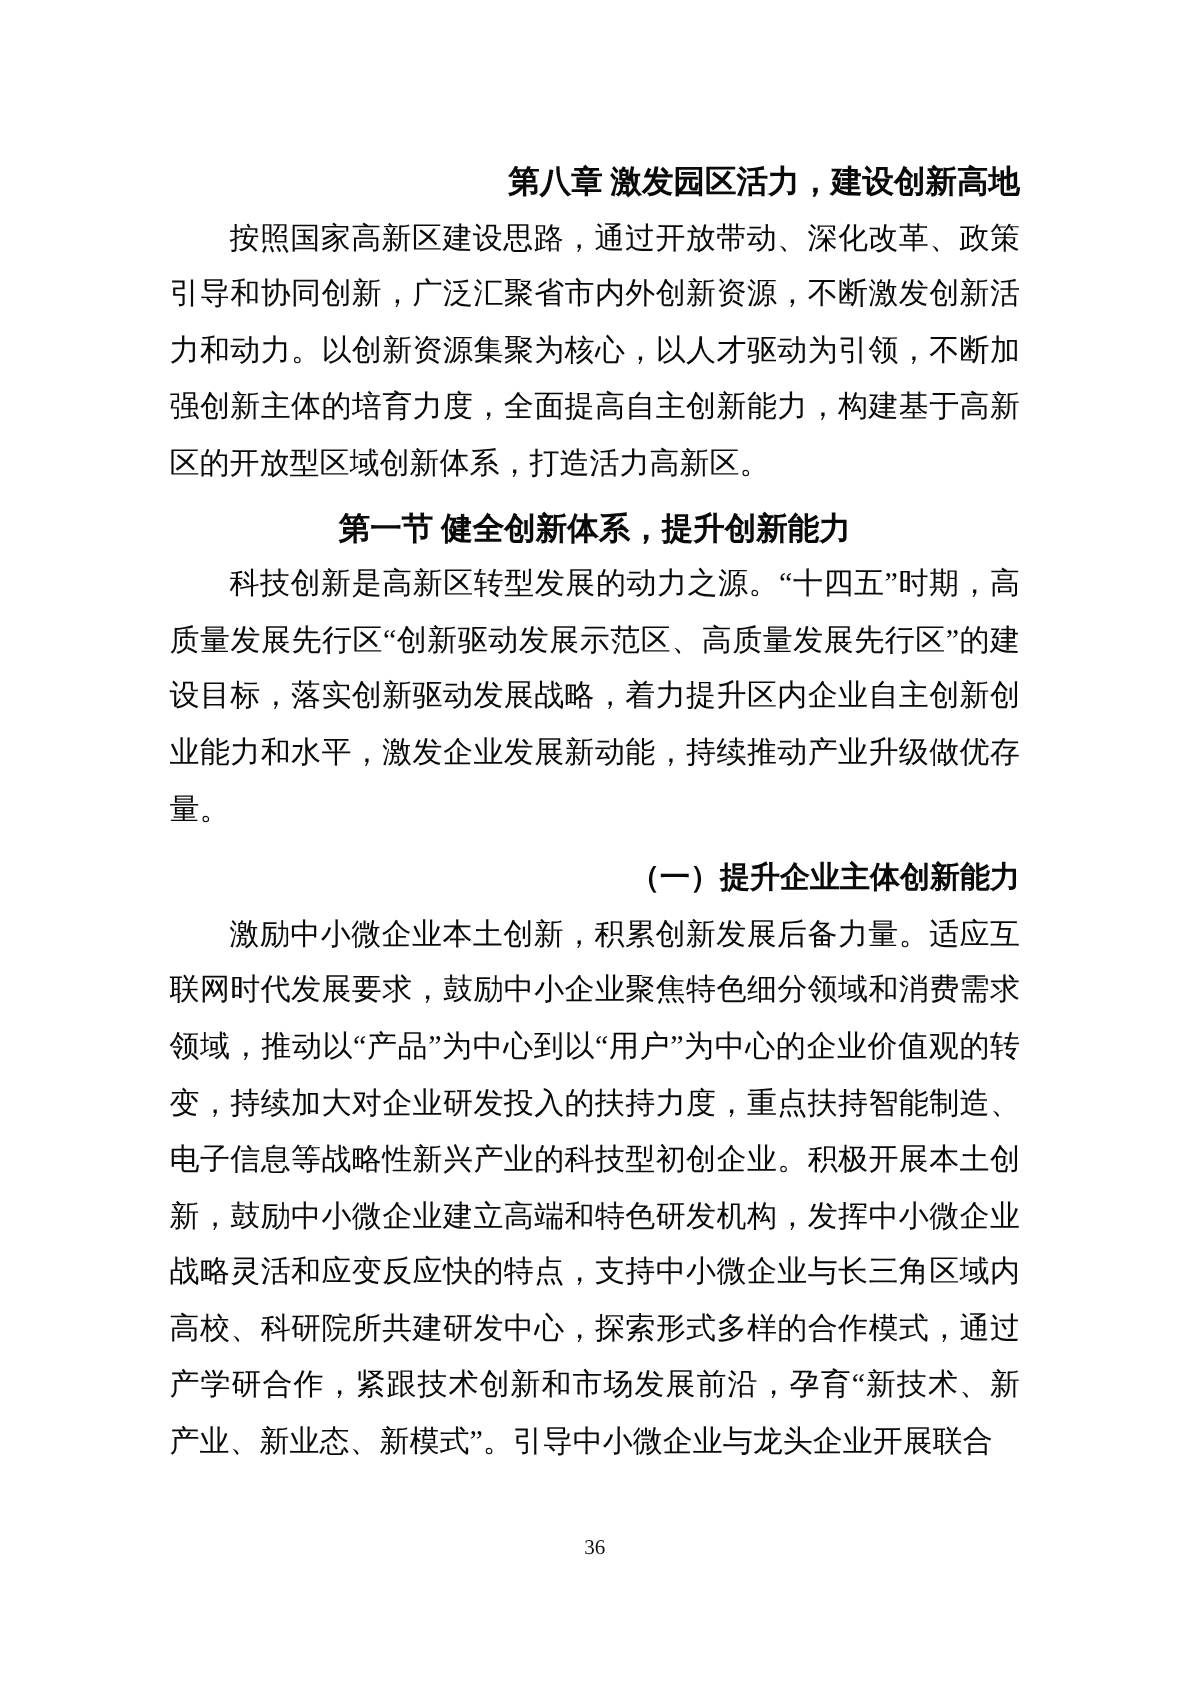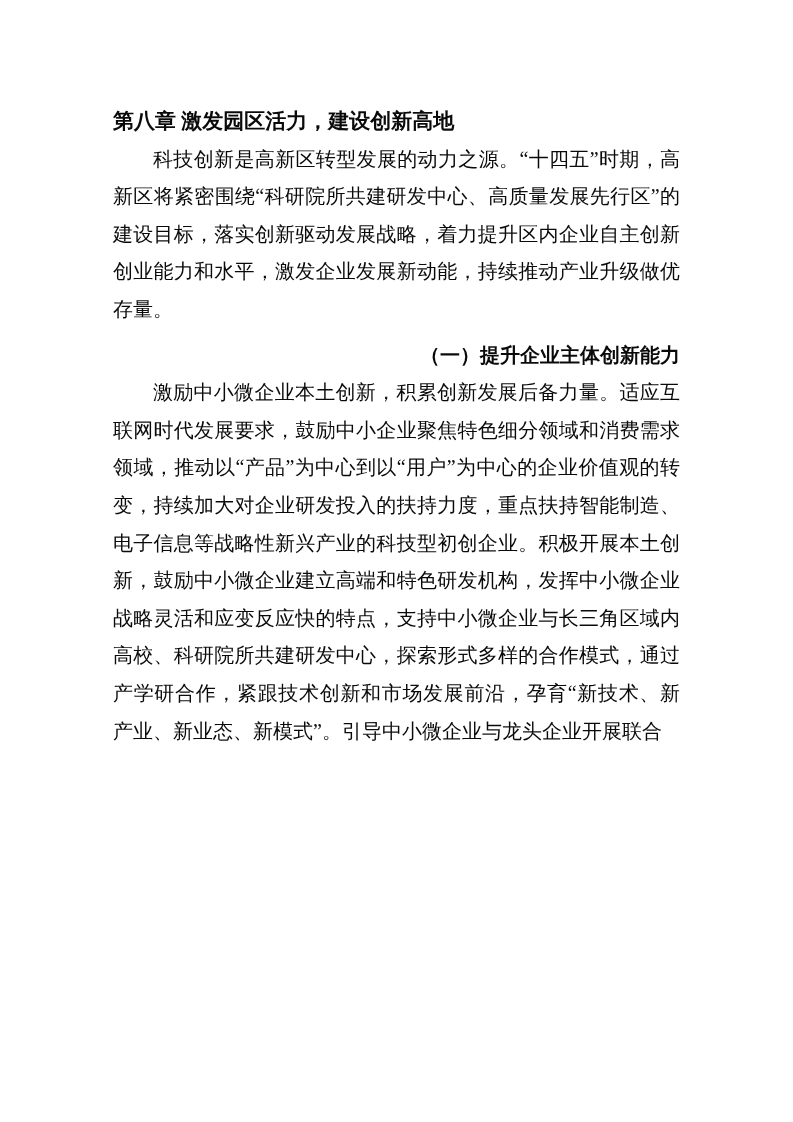--- a/index.html
+++ b/index.html
@@ -22,21 +22,21 @@
   }
   .content {
     position: absolute;
     left: 113px;
     width: 567px;
     top: 103px;
   }
   .chapter-title {
     font-size: 21px;
     font-weight: bold;
-    text-align: left;
+    text-align: right;
     line-height: 37.6px;
     margin: 0;
     white-space: nowrap;
   }
   .section-title {
     font-size: 21px;
     font-weight: bold;
     text-align: center;
     line-height: 37.6px;
     margin: 5px 0 0 0;
@@ -71,22 +71,25 @@
     color: #111111;
   }
 </style>
 </head>
 <body>
 
 <div class="page">
   <div class="content">
     <h1 class="chapter-title">第八章 激发园区活力，建设创新高地</h1>
 
+    <p class="body-para">按照国家高新区建设思路，通过开放带动、深化改革、政策引导和协同创新，广泛汇聚省市内外创新资源，不断激发创新活力和动力。以创新资源集聚为核心，以人才驱动为引领，不断加强创新主体的培育力度，全面提高自主创新能力，构建基于高新区的开放型区域创新体系，打造活力高新区。</p>
 
+    <h2 class="section-title">第一节 健全创新体系，提升创新能力</h2>
 
-    <p class="body-para">科技创新是高新区转型发展的动力之源。“十四五”时期，高新区将紧密围绕“科研院所共建研发中心、高质量发展先行区”的建设目标，落实创新驱动发展战略，着力提升区内企业自主创新创业能力和水平，激发企业发展新动能，持续推动产业升级做优存量。</p>
+    <p class="body-para">科技创新是高新区转型发展的动力之源。“十四五”时期，高质量发展先行区“创新驱动发展示范区、高质量发展先行区”的建设目标，落实创新驱动发展战略，着力提升区内企业自主创新创业能力和水平，激发企业发展新动能，持续推动产业升级做优存量。</p>
 
     <h3 class="subsection-title">（一）提升企业主体创新能力</h3>
 
     <p class="body-para"><strong>激励中小微企业本土创新，积累创新发展后备力量。</strong><span>适应互联网时代发展要求，鼓励中小企业聚焦特色细分领域和消费需求领域，推动以“产品”为中心到以“用户”为中心的企业价值观的转变，持续加大对企业研发投入的扶持力度，重点扶持智能制造、电子信息等战略性新兴产业的科技型初创企业。积极开展本土创新，鼓励中小微企业建立高端和特色研发机构，发挥中小微企业战略灵活和应变反应快的特点，支持中小微企业与长三角区域内高校、科研院所共建研发中心，探索形式多样的合作模式，通过产学研合作，紧跟技术创新和市场发展前沿，孕育“新技术、新产业、新业态、新模式”。引导中小微企业与龙头企业开展联合</span></p>
   </div>
 
+  <div class="page-number">36</div>
 </div>
 
 </body></html>

